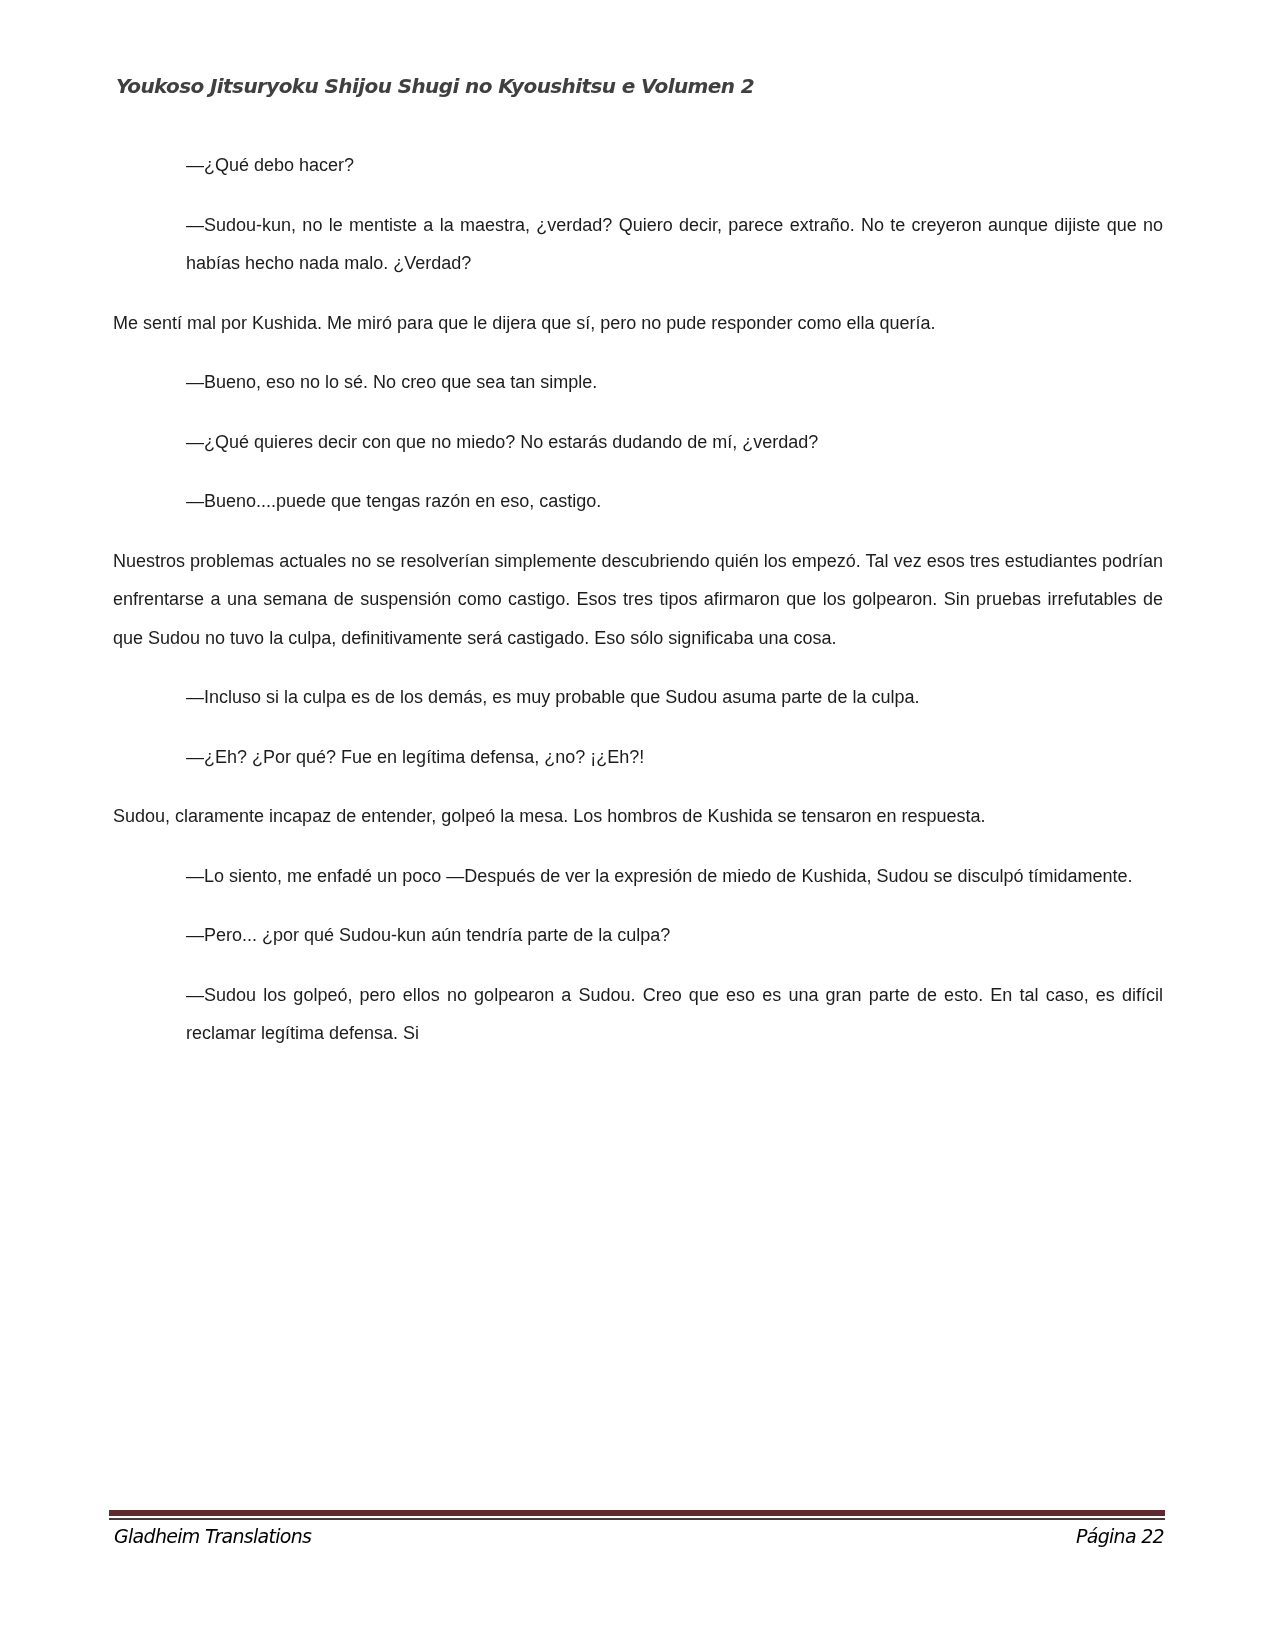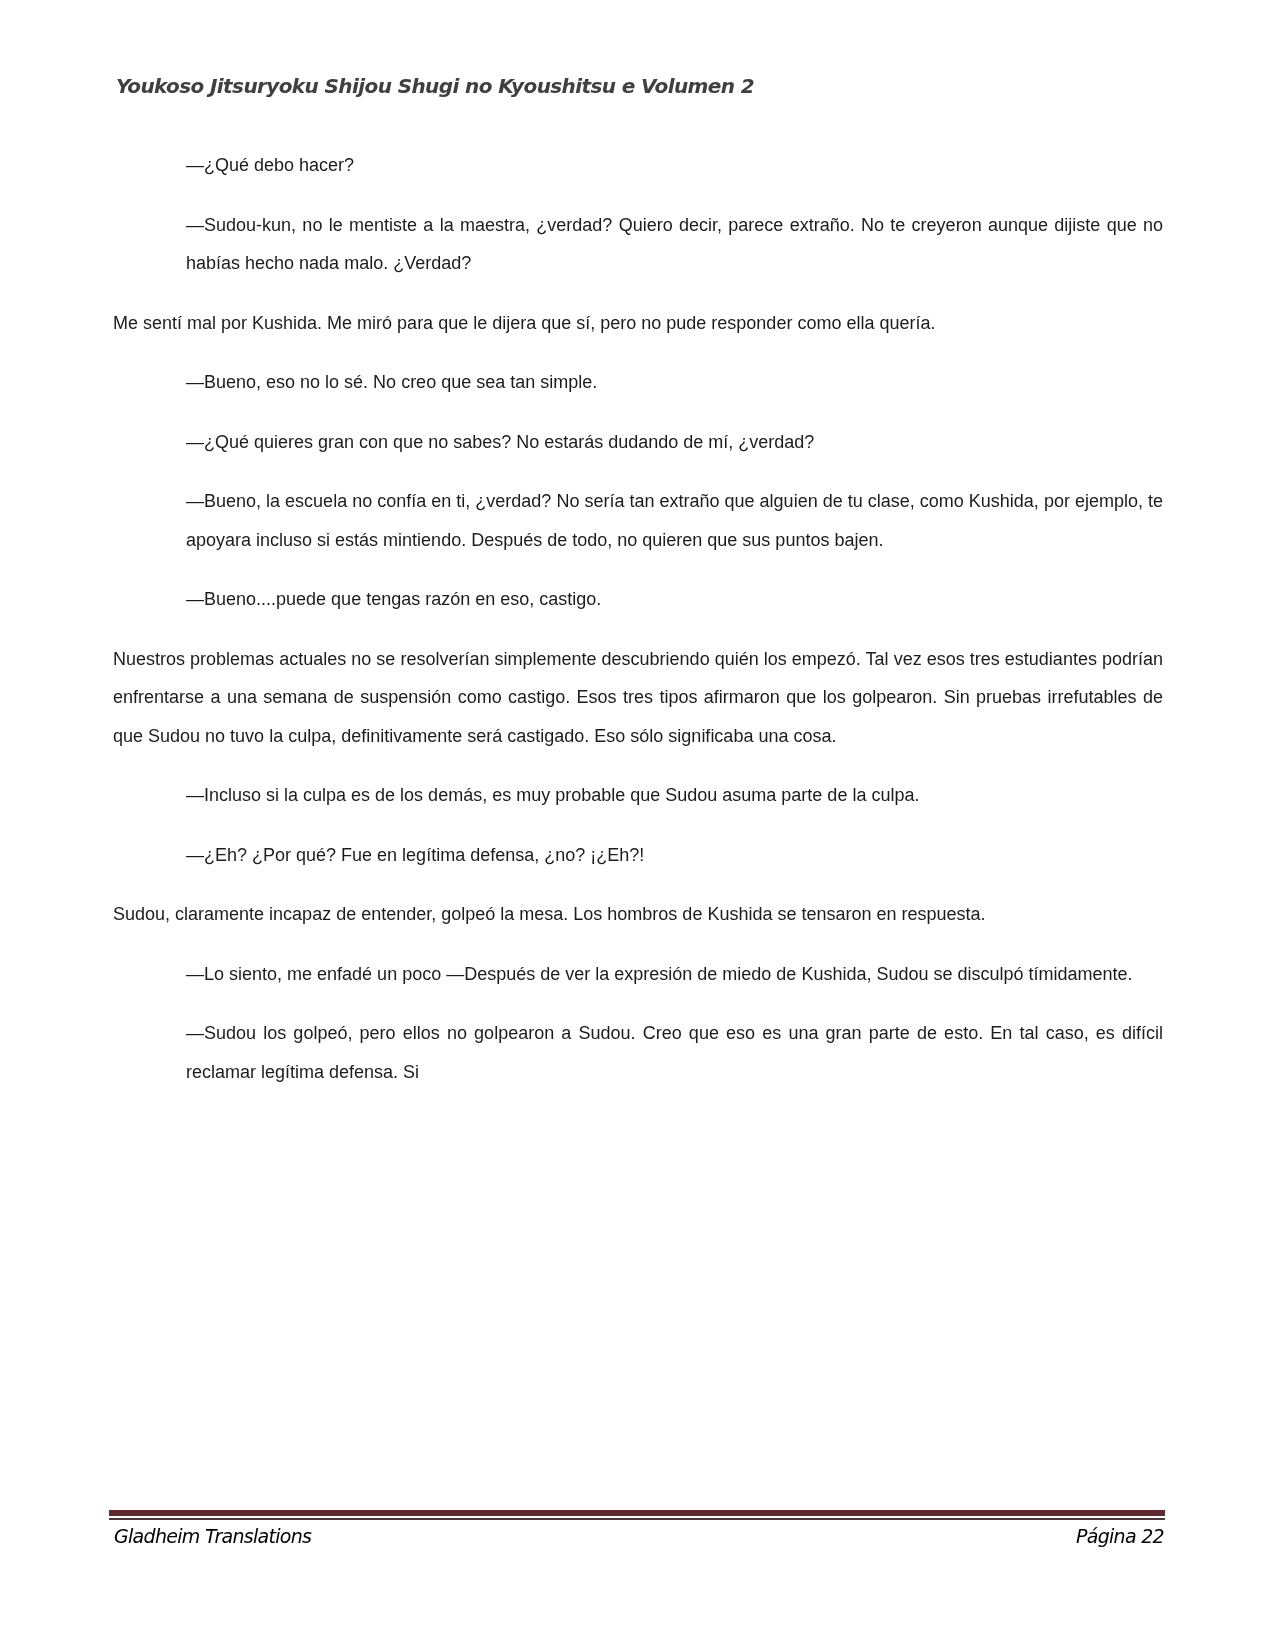--- a/index.html
+++ b/index.html
@@ -76,28 +76,28 @@
 </head>
 <body>
 
 <div class="header">Youkoso Jitsuryoku Shijou Shugi no Kyoushitsu e Volumen 2</div>
 
 <div class="content">
   <p class="para dialogue">—¿Qué debo hacer?</p>
   <p class="para dialogue">—Sudou-kun, no le mentiste a la maestra, ¿verdad? Quiero decir, parece extraño. No te creyeron aunque dijiste que no habías hecho nada malo. ¿Verdad?</p>
   <p class="para">Me sentí mal por Kushida. Me miró para que le dijera que sí, pero no pude responder como ella quería.</p>
   <p class="para dialogue">—Bueno, eso no lo sé. No creo que sea tan simple.</p>
-  <p class="para dialogue">—¿Qué quieres gran con que no sabes? No estarás dudando de mí, ¿verdad?</p>
-  <p class="para dialogue">—Bueno, la escuela no confía en ti, ¿verdad? No sería tan extraño que alguien de tu clase, como Kushida, por ejemplo, te apoyara incluso si estás mintiendo. Después de todo, no quieren que sus puntos bajen.</p>
+  <p class="para dialogue">—¿Qué quieres decir con que no miedo? No estarás dudando de mí, ¿verdad?</p>
   <p class="para dialogue">—Bueno....puede que tengas razón en eso, castigo.</p>
   <p class="para">Nuestros problemas actuales no se resolverían simplemente descubriendo quién los empezó. Tal vez esos tres estudiantes podrían enfrentarse a una semana de suspensión como castigo. Esos tres tipos afirmaron que los golpearon. Sin pruebas irrefutables de que Sudou no tuvo la culpa, definitivamente será castigado. Eso sólo significaba una cosa.</p>
   <p class="para dialogue">—Incluso si la culpa es de los demás, es muy probable que Sudou asuma parte de la culpa.</p>
   <p class="para dialogue">—¿Eh? ¿Por qué? Fue en legítima defensa, ¿no? ¡¿Eh?!</p>
   <p class="para">Sudou, claramente incapaz de entender, golpeó la mesa. Los hombros de Kushida se tensaron en respuesta.</p>
   <p class="para dialogue">—Lo siento, me enfadé un poco —Después de ver la expresión de miedo de Kushida, Sudou se disculpó tímidamente.</p>
+  <p class="para dialogue">—Pero... ¿por qué Sudou-kun aún tendría parte de la culpa?</p>
   <p class="para dialogue">—Sudou los golpeó, pero ellos no golpearon a Sudou. Creo que eso es una gran parte de esto. En tal caso, es difícil reclamar legítima defensa. Si</p>
 </div>
 
 <div class="footer-rule">
   <div class="thick"></div>
   <div class="thin"></div>
 </div>
 
 <div class="footer">
   <span>Gladheim Translations</span>

